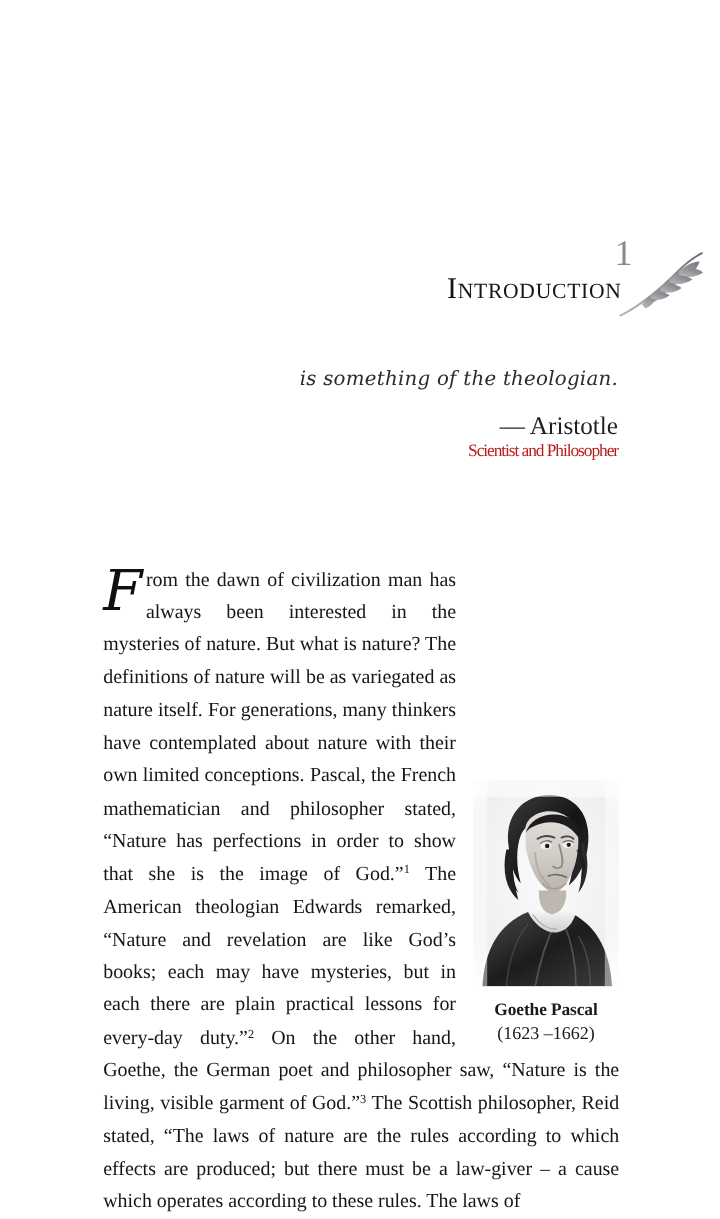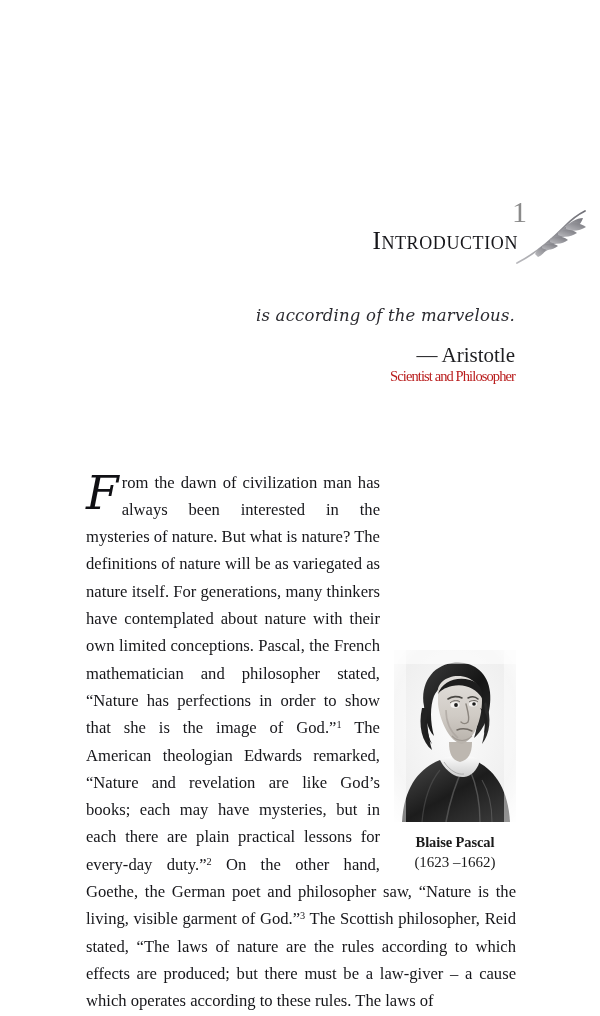--- a/index.html
+++ b/index.html
@@ -178,21 +178,21 @@
           <path d="M51,17 c7,-3 15,-2 20,2 c-6,4 -14,5 -20,2 z"></path>
           <path d="M43,24 c6,-3 14,-3 19,1 c-6,4 -13,5 -19,2 z"></path>
           <path d="M35,31 c6,-3 13,-3 18,1 c-5,4 -12,5 -18,2 z"></path>
           <path d="M27,38 c5,-3 12,-3 16,0 c-5,4 -11,5 -16,2 z"></path>
         </g>
       </svg>
     </div>
   </div>
 
   <div class="epigraph">
-    <div class="epigraph-line">is according of the marvelous.</div>
+    <div class="epigraph-line">is something of the theologian.</div>
     <div class="epigraph-attrib">— Aristotle</div>
     <div class="epigraph-role">Scientist and Philosopher</div>
   </div>
 
   <div class="body-block">
 
     <figure class="figure">
       <div class="portrait">
         <svg viewBox="0 0 122 172" width="122" height="172" aria-hidden="true">
           <defs>
@@ -268,21 +268,21 @@
           <path d="M86,58 C94,62 96,74 90,84 C92,72 90,64 86,58 Z" fill="#1f1f1f"></path>
           <path d="M34,66 C28,74 30,86 38,94 C33,84 32,74 34,66 Z" fill="#1f1f1f"></path>
 
           <rect width="122" height="172" fill="none"></rect>
           <rect x="0" y="0" width="122" height="14" fill="#fff" opacity=".55"></rect>
           <rect x="0" y="0" width="12" height="172" fill="#fff" opacity=".45"></rect>
           <rect x="110" y="0" width="12" height="172" fill="#fff" opacity=".45"></rect>
         </svg>
       </div>
       <figcaption class="figure-caption">
-        <div class="figure-name">Blaise Pascal</div>
+        <div class="figure-name">Goethe Pascal</div>
         <div class="figure-dates">(1623 –1662)</div>
       </figcaption>
     </figure>
 
     <p class="body-text">
       <span class="dropcap">F</span><span>rom the dawn of civilization man has always been interested in the mysteries of nature. But what is nature? The definitions of nature will be as variegated as nature itself. For generations, many thinkers have contemplated about nature with their own limited conceptions. Pascal, the French mathematician and philosopher stated, “Nature has perfections in order to show that she is the image of God.”</span><sup>1</sup><span> The American theologian Edwards remarked, “Nature and revelation are like God’s books; each may have mysteries, but in each there are plain practical lessons for every-day duty.”</span><sup>2</sup><span> On the other hand, Goethe, the German poet and philosopher saw, “Nature is the living, visible garment of God.”</span><sup>3</sup><span> The Scottish philosopher, Reid stated, “The laws of nature are the rules according to which effects are produced; but there must be a law-giver – a cause which operates according to these rules. The laws of</span>
     </p>
   </div>
 
 </div>

